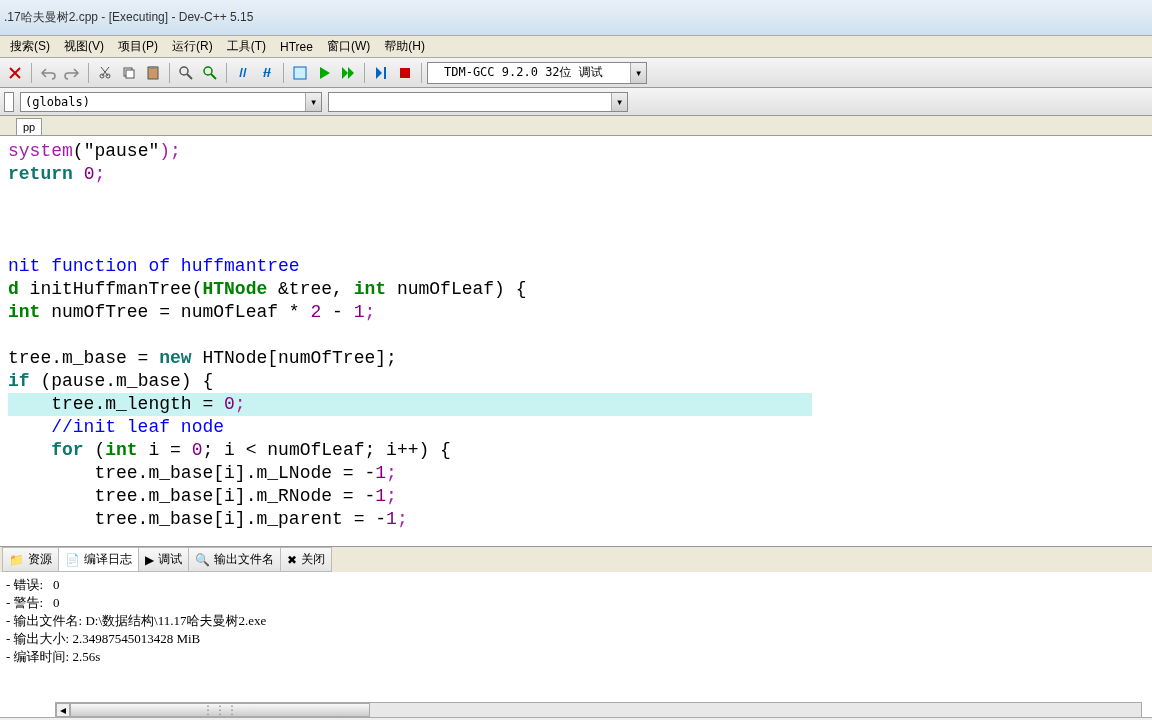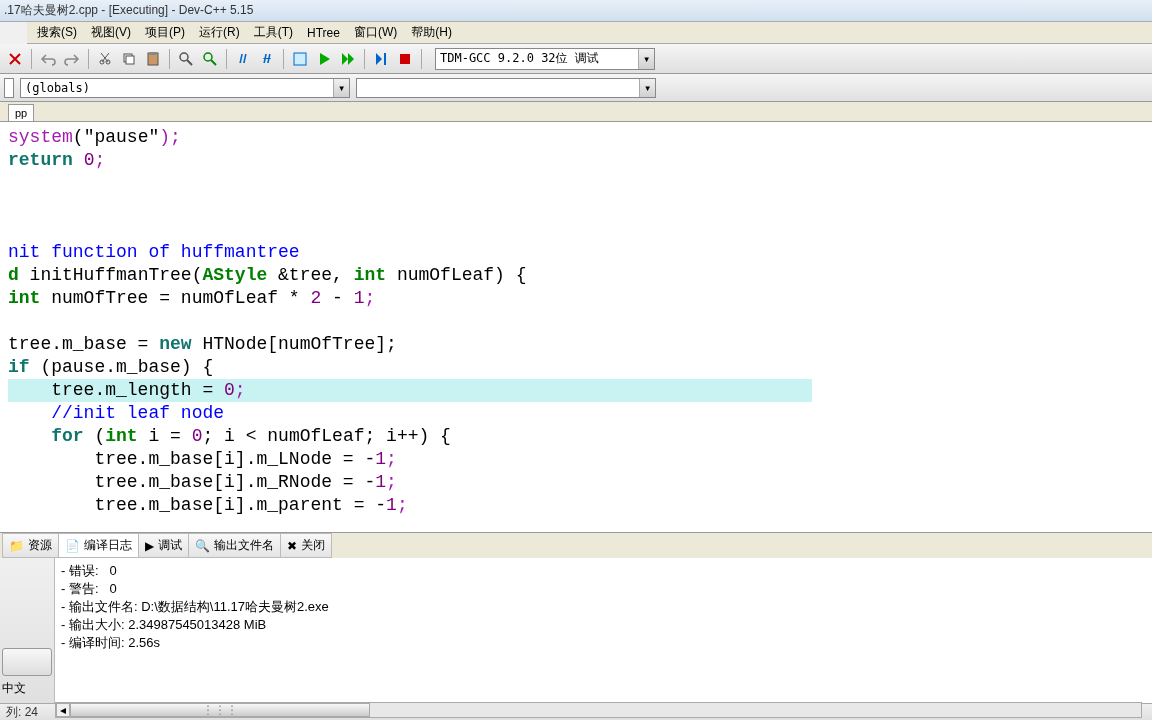--- a/index.html
+++ b/index.html
@@ -1,49 +1,49 @@
 <!DOCTYPE html>
 <html><head>
 <meta charset="utf-8">
 <style>
 * { box-sizing: border-box; margin: 0; padding: 0; }
 html, body { width: 1152px; height: 720px; font-family: Tahoma, "Microsoft YaHei", sans-serif; font-size: 12px; background: #f0f0f0; overflow: hidden; }
-.titlebar { height: 22px; background: linear-gradient(#e8f0f8,#d0e0f0); display: flex; align-items: center; padding: 0 4px; font-size: 12px; color: #333; border-bottom: 1px solid #aaa; }
-.menubar { height: 22px; background: #ece9d8; display: flex; align-items: center; padding: 0 4px; border-bottom: 1px solid #aaa; gap: 2px; margin-left: 27px; }
+.titlebar { height: 36px; background: linear-gradient(#e8f0f8,#d0e0f0); display: flex; align-items: center; padding: 0 4px; font-size: 12px; color: #333; border-bottom: 1px solid #aaa; }
+.menubar { height: 22px; background: #ece9d8; display: flex; align-items: center; padding: 0 4px; border-bottom: 1px solid #aaa; gap: 2px; }
 .menubar span { padding: 2px 6px; }
 .toolbar { height: 30px; background: linear-gradient(#f5f5f5,#e0e0e0); border-bottom: 1px solid #999; display: flex; align-items: center; padding: 0 4px; gap: 2px; }
 .tbtn { width: 22px; height: 22px; border: 1px solid transparent; background: transparent; display: flex; align-items: center; justify-content: center; border-radius: 2px; }
 .tsep { width: 1px; height: 20px; background: #aaa; margin: 0 3px; }
-.compiler-select { margin-left: 8px; width: 220px; height: 22px; border: 1px solid #888; background: #fff; font-family: monospace; font-size: 12px; padding-left: 4px; display: flex; align-items: center; justify-content: space-between; }
+.compiler-select { width: 220px; height: 22px; border: 1px solid #888; background: #fff; font-family: monospace; font-size: 12px; padding-left: 16px; display: flex; align-items: center; justify-content: space-between; }
 .compiler-select .arrow { width: 16px; text-align: center; background: linear-gradient(#f0f0f0,#d0d0d0); height: 100%; display: flex; align-items: center; justify-content: center; border-left: 1px solid #aaa; }
 .combobar { height: 28px; background: linear-gradient(#f5f5f5,#e0e0e0); border-bottom: 1px solid #999; display: flex; align-items: center; padding: 0 4px; gap: 6px; }
 .combo { height: 20px; border: 1px solid #888; background: #fff; display: flex; align-items: center; justify-content: space-between; font-family: monospace; font-size: 12px; }
 .combo .txt { padding-left: 4px; }
 .combo .arrow { width: 16px; height: 100%; display: flex; align-items: center; justify-content: center; border-left: 1px solid #aaa; background: linear-gradient(#f0f0f0,#d0d0d0); }
-.combo1 { width: 330px; }
+.combo1 { width: 302px; }
 .combo2 { width: 300px; }
 .smallsq { width: 10px; height: 20px; border: 1px solid #888; background: #fff; }
-.tabline { height: 20px; background: #ece9d8; display: flex; align-items: flex-end; border-bottom: 1px solid #999; padding-left: 8px; }
+.tabline { height: 20px; background: #ece9d8; display: flex; align-items: flex-end; border-bottom: 1px solid #999; padding-left: 16px; }
 .filetab { border: 1px solid #999; border-bottom: none; background: #fff; padding: 2px 6px; font-size: 11px; }
 .editor { height: 410px; background: #fff; overflow: hidden; }
 pre.code { font-family: Consolas, "Courier New", monospace; font-size: 18px; line-height: 23px; padding: 4px 0 0 8px; white-space: pre; }
 .kw   { color: #0f766e; font-weight: bold; }
 .num  { color: #800080; }
 .str  { color: #000; }
 .type { color: #008000; font-weight: bold; }
 .cmt  { color: #0000ff; }
 .sym  { color: #a21caf; }
 .hl-line { display: inline-block; background: #c9f2f2; width: 804px; }
 .bottom-tabs { height: 26px; background: #ece9d8; border-top: 1px solid #999; display: flex; align-items: center; padding: 0 2px; gap: 0; }
 .btab { display: flex; align-items: center; padding: 3px 6px; border: 1px solid #bbb; background: linear-gradient(#f8f8f8,#e4e4e4); font-size: 12px; gap: 4px; margin-right: -1px; }
 .btab.active { background: #fff; }
 .output-panel { height: 145px; background: #fff; display: flex; border-top: 0; }
 .output-left { width: 55px; background: linear-gradient(#f0f0f0,#e0e0e0); border-right: 1px solid #bbb; display:flex; flex-direction:column; justify-content:flex-end; padding:6px 2px; font-size:12px; }
 .output-left .btn3d { height:28px; border:1px solid #999; background: linear-gradient(#f8f8f8,#ddd); border-radius:3px; margin-bottom:4px;}
-.output-main { flex: 1; padding: 4px 6px; font-family: Liberation Sans, sans-serif; font-size: 13px; position: relative; white-space: pre; overflow: hidden; }
+.output-main { flex: 1; padding: 4px 6px; font-family: Liberation Serif, serif; font-size: 13px; position: relative; white-space: pre; overflow: hidden; }
 .output-scroll { position: absolute; bottom: 2px; left: 55px; right: 10px; height: 16px; background: #e8e8e8; border: 1px solid #aaa; display: flex; align-items: center; }
 .output-scroll .a { width: 14px; height: 100%; border: 1px solid #aaa; background: #f0f0f0; display:flex; align-items:center; justify-content:center;}
 .output-scroll .thumb { width: 300px; height: 100%; background: linear-gradient(#f8f8f8,#ccc); border: 1px solid #aaa; margin-left: 0; display:flex; align-items:center; justify-content:center; color:#888;}
 .statusbar { height: 17px; background: linear-gradient(#f0f0f0,#e0e0e0); border-top: 1px solid #aaa; display: flex; align-items: center; font-size: 12px; color: #333; padding: 0 6px; gap: 24px; }
 .statusbar > div { white-space: nowrap; }
 svg.ic { width: 16px; height: 16px; }
 </style>
 </head>
 <body>
 
@@ -171,21 +171,21 @@
   <div class="filetab">pp</div>
 </div>
 
 <div class="editor">
 <pre class="code"><span class="sym">system</span><span>(</span><span class="str">"pause"</span><span class="sym">);</span>
 <span class="kw">return</span><span> </span><span class="num">0</span><span class="sym">;</span>
 
 
 
 <span class="cmt">nit function of huffmantree</span>
-<span class="type">d</span><span> initHuffmanTree(</span><span class="type">AStyle</span><span> &amp;tree, </span><span class="type">int</span><span> numOfLeaf) {</span>
+<span class="type">d</span><span> initHuffmanTree(</span><span class="type">HTNode</span><span> &amp;tree, </span><span class="type">int</span><span> numOfLeaf) {</span>
 <span class="type">int</span><span> numOfTree = numOfLeaf * </span><span class="num">2</span><span> - </span><span class="num">1</span><span class="sym">;</span>
 
 <span>tree.m_base = </span><span class="kw">new</span><span> HTNode[numOfTree];</span>
 <span class="kw">if</span><span> (pause.m_base) {</span>
 <span class="hl-line"><span>    tree.m_length = </span><span class="num">0</span><span class="sym">;</span></span>
 <span class="cmt">    //init leaf node</span>
 <span>    </span><span class="kw">for</span><span> (</span><span class="type">int</span><span> i = </span><span class="num">0</span><span>; i &lt; numOfLeaf; i++) {</span>
 <span>        tree.m_base[i].m_LNode = -</span><span class="num">1</span><span class="sym">;</span>
 <span>        tree.m_base[i].m_RNode = -</span><span class="num">1</span><span class="sym">;</span>
 <span>        tree.m_base[i].m_parent = -</span><span class="num">1</span><span class="sym">;</span>
@@ -209,24 +209,20 @@
     <span>🔍</span>
     <span>输出文件名</span>
   </div>
   <div class="btab">
     <span>✖</span>
     <span>关闭</span>
   </div>
 </div>
 
 <div class="output-panel">
-  <div class="output-left">
-    <div class="btn3d"></div>
-    <div>中文</div>
-  </div>
   <div class="output-main"><span>- 错误:   0</span>
 <span>- 警告:   0</span>
 <span>- 输出文件名: D:\数据结构\11.17哈夫曼树2.exe</span>
 <span>- 输出大小: 2.34987545013428 MiB</span>
 <span>- 编译时间: 2.56s</span>
   </div>
 </div>
 <div class="output-scroll">
   <div class="a">◂</div>
   <div class="thumb">⋮⋮⋮</div>

